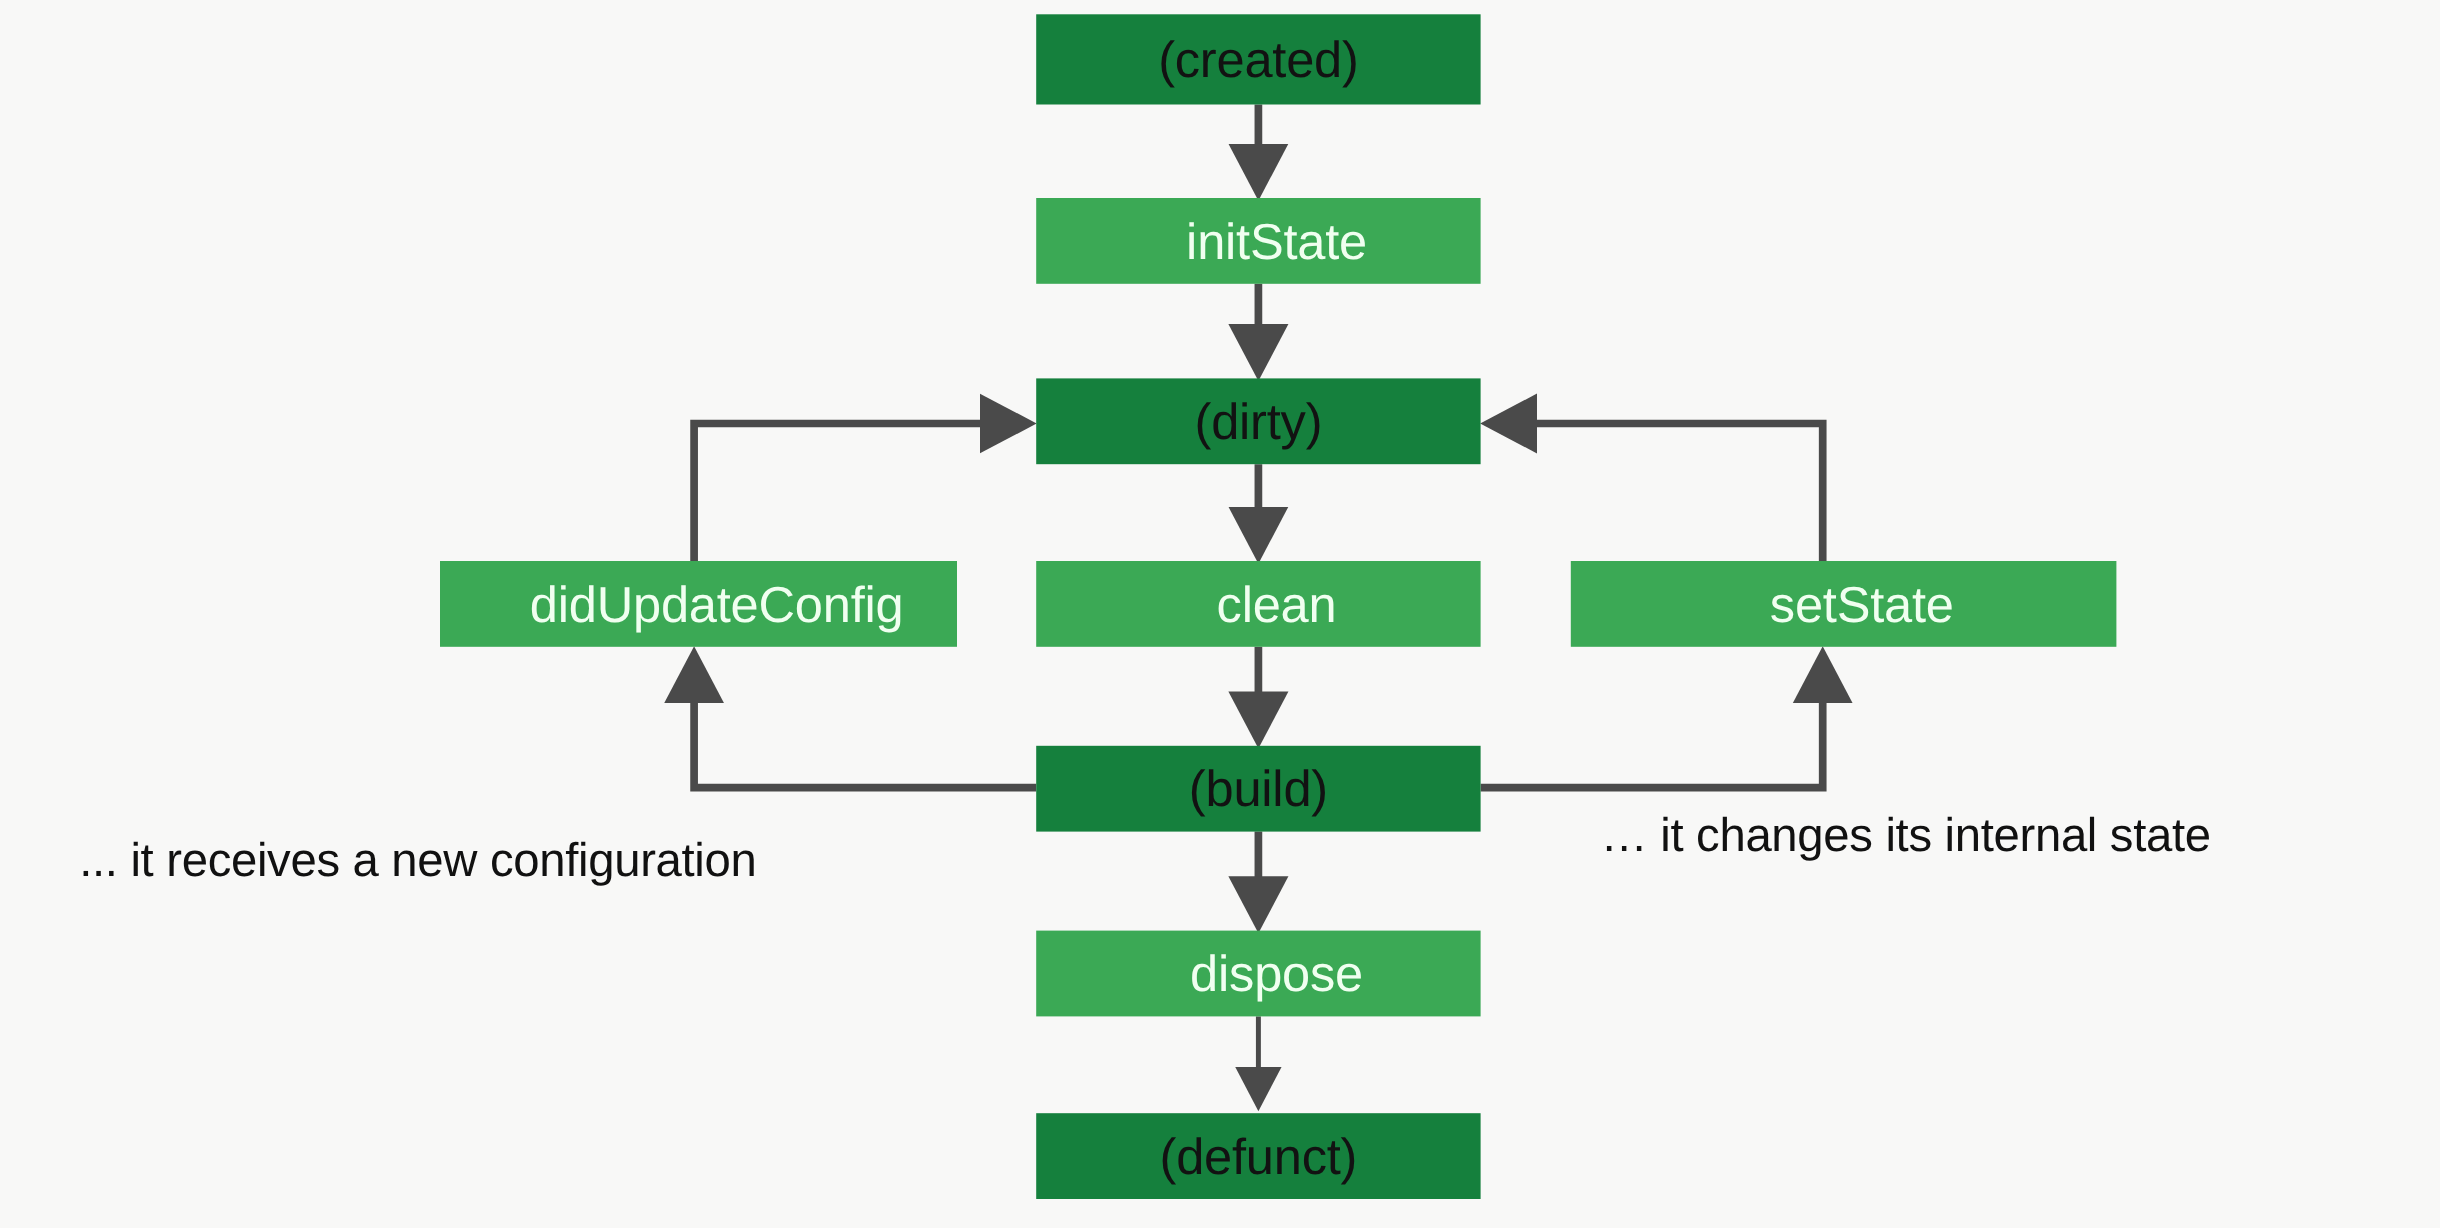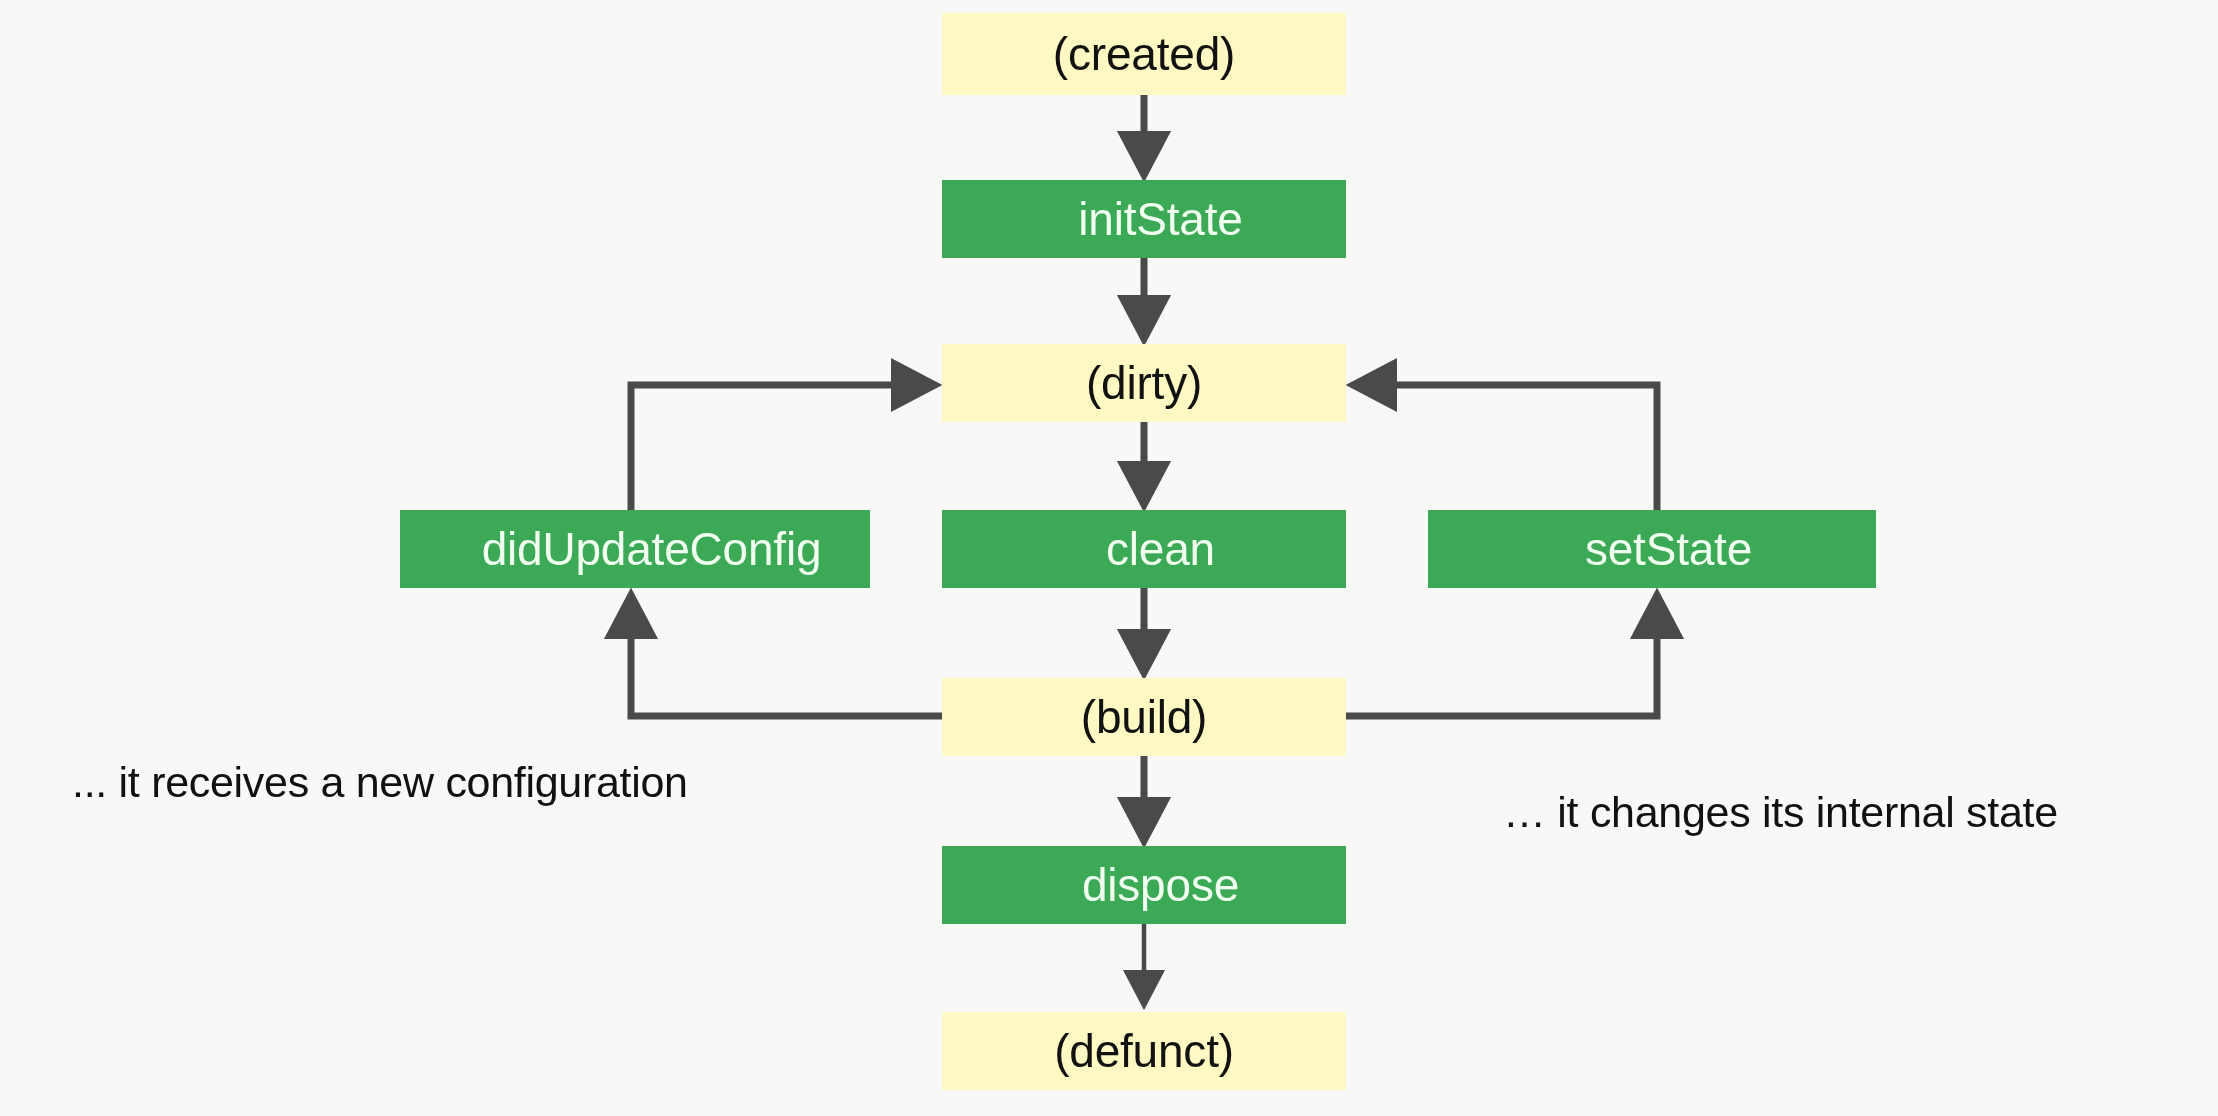--- a/index.html
+++ b/index.html
@@ -36,57 +36,57 @@
     z-index: 2;
     display: flex;
     align-items: center;
     justify-content: center;
     box-sizing: border-box;
     line-height: 1;
     letter-spacing: -0.2px;
     white-space: nowrap;
   }
   .node.state {
-    background: #fef9c3;
+    background: #15803d;
     color: #121212;
     font-size: 46px;
     font-weight: 400;
   }
   .node.method {
     background: #3ba955;
     color: #f0fff0;
     font-size: 46px;
     font-weight: 400;
     padding-left: 33px;
   }
 
   
   .col-mid  { left: 942px;  width: 404px; }
   .col-left { left: 400px;  width: 470px; }
-  .col-right{ left: 1428px; width: 448px; }
+  .col-right{ left: 1428px; width: 496px; }
 
   .row-created  { top: 13px;  height: 82px; }
   .row-initstate{ top: 180px; height: 78px; }
   .row-dirty    { top: 344px; height: 78px; }
   .row-mid      { top: 510px; height: 78px; }
   .row-clean    { top: 678px; height: 78px; }
   .row-dispose  { top: 846px; height: 78px; }
   .row-defunct  { top: 1012px;height: 78px; }
 
   
   .caption {
     position: absolute;
     z-index: 2;
     font-size: 43px;
     color: #111111;
     white-space: nowrap;
     letter-spacing: -0.3px;
   }
   #caption-left  { left: 72px;  top: 758px; }
-  #caption-right { left: 1455px; top: 788px; margin-left: 48px; }
+  #caption-right { left: 1455px; top: 736px; }
 </style>
 </head>
 <body>
 
 <div id="stage">
 
   <svg id="wires" viewBox="0 0 2218 1116" width="2218" height="1116" xmlns="http://www.w3.org/2000/svg" aria-hidden="true">
     <defs>
       <marker id="ah" markerWidth="9" markerHeight="9" refX="6.2" refY="4.5" orient="auto" markerUnits="strokeWidth">
         <path d="M0,0.6 L7.4,4.5 L0,8.4 z" fill="#4a4a4a"></path>

